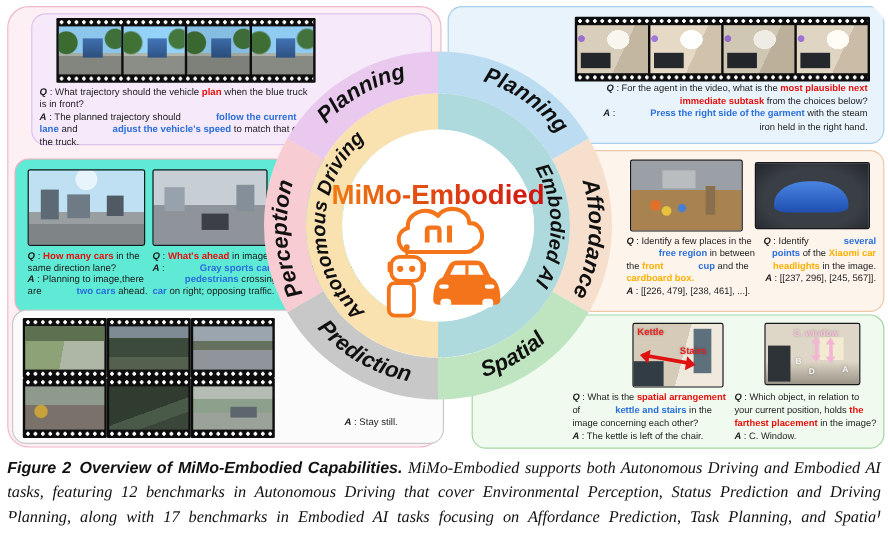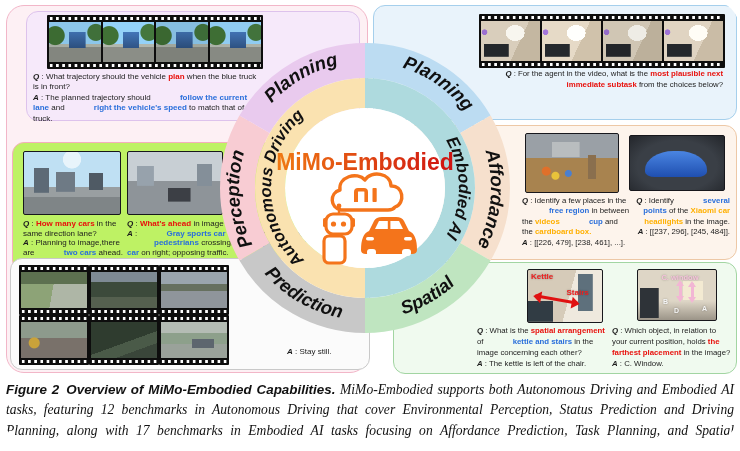--- a/index.html
+++ b/index.html
@@ -7,21 +7,21 @@
          font-family:"Liberation Sans",sans-serif;border-radius:30px;}
 
   
   .half{position:absolute;border-radius:18px;}
   .half-left{left:6px;top:5px;width:360px;height:366px;background:#fdf0f4;border:1.5px solid #f2b6c8;}
   .half-right{left:372px;top:4px;width:363px;height:368px;background:#fff;border:none;}
 
   
   .panel{position:absolute;border-radius:12px;z-index:2;}
   #p1{left:26px;top:11px;width:332px;height:108px;background:#f6e9fa;border:1.5px solid #ddc2ec;}
-  #p2{left:12px;top:142px;width:332px;height:128px;background:#bef264;border:1.5px solid #f5aebc;}
+  #p2{left:12px;top:132px;width:332px;height:128px;background:#5eead4;border:1.5px solid #f5aebc;}
   #p3{left:10px;top:258px;width:358px;height:110px;background:#fbfbfb;border:1.5px solid #c9c9c9;}
   #p4{left:373px;top:5px;width:362px;height:113px;background:#e9f3fb;border:1.5px solid #a5cfec;}
   #p5{left:393px;top:125px;width:342px;height:133px;background:#fdf4ec;border:1.5px solid #edc8a6;}
   #p6{left:393px;top:262px;width:342px;height:110px;background:#f0faef;border:1.5px solid #a2d5a2;}
 
   
   .qa{position:absolute;color:#1c1c1c;font-size:8px;line-height:10.4px;}
   .qa .line{margin:0;}
   .seg-qa{font-weight:700;font-style:italic;}
   .seg-r{color:#e8100c;font-weight:700;}
@@ -139,21 +139,21 @@
       <div class="frames">
         <div class="fr sc-truck"></div>
         <div class="fr sc-truck"></div>
         <div class="fr sc-truck"></div>
         <div class="fr sc-truck"></div>
       </div>
       <div class="perf"></div>
     </div>
     <div class="qa" style="left:6px;top:60px;width:228px;">
       <div class="line"><span class="seg-qa">Q</span><span> : What trajectory should the vehicle </span><span class="seg-r">plan</span><span> when the blue truck is in front?</span></div>
-      <div class="line"><span class="seg-qa">A</span><span> : The planned trajectory should </span><span class="seg-b">follow the current lane</span><span> and </span><span class="seg-b">right the vehicle's speed</span><span> to match that of the truck.</span></div>
+      <div class="line"><span class="seg-qa">A</span><span> : The planned trajectory should </span><span class="seg-b">follow the current lane</span><span> and </span><span class="seg-b">adjust the vehicle's speed</span><span> to match that of the truck.</span></div>
     </div>
   </div>
 
   <div class="panel" id="p2">
     <div class="photo sc-city" style="left:10px;top:8px;width:96px;height:62px;"></div>
     <div class="photo sc-street" style="left:114px;top:8px;width:94px;height:62px;"></div>
     <div class="qa" style="left:10px;top:76px;width:100px;line-height:9.6px;">
       <div class="line"><span class="seg-qa">Q</span><span> : </span><span class="seg-r">How many cars</span><span> in the same direction lane?</span></div>
       <div class="line"><span class="seg-qa">A</span><span> : Planning to image,there are </span><span class="seg-b">two cars</span><span> ahead.</span></div>
     </div>
@@ -217,33 +217,34 @@
       <div class="frames">
         <div class="fr sc-iron"></div>
         <div class="fr sc-iron"></div>
         <div class="fr sc-iron"></div>
         <div class="fr sc-iron"></div>
       </div>
       <div class="perf"></div>
     </div>
     <div class="qa" style="left:125px;top:63px;width:224px;line-height:10.6px;font-size:7.8px;text-align:right;">
       <div class="line"><span class="seg-qa">Q</span><span> : For the agent in the video, what is the </span><span class="seg-r">most plausible next immediate subtask</span><span> from the choices below?</span></div>
+      <div class="line"><span class="seg-qa">A</span><span> : </span><span class="seg-b">Press the right side of the garment</span><span> with the steam iron held in the right hand.</span></div>
     </div>
   </div>
 
   <div class="panel" id="p5">
     <div class="photo sc-kitchen" style="left:131px;top:7px;width:92px;height:58px;"></div>
     <div class="photo sc-carblue" style="left:235px;top:9px;width:94px;height:54px;"></div>
     <div class="qa" style="left:128px;top:70px;width:108px;line-height:10.4px;font-size:7.8px;">
-      <div class="line"><span class="seg-qa">Q</span><span> : Identify a few places in the </span><span class="seg-b">free region</span><span> in between the </span><span class="seg-o">videos</span><span> </span><span class="seg-b">cup</span><span> and the </span><span class="seg-o">cardboard box.</span></div>
+      <div class="line"><span class="seg-qa">Q</span><span> : Identify a few places in the </span><span class="seg-b">free region</span><span> in between the </span><span class="seg-o">front</span><span> </span><span class="seg-b">cup</span><span> and the </span><span class="seg-o">cardboard box.</span></div>
       <div class="line"><span class="seg-qa">A</span><span> : [[226, 479], [238, 461], ...].</span></div>
     </div>
     <div class="qa" style="left:240px;top:70px;width:96px;line-height:10.4px;font-size:7.8px;text-align:right;">
       <div class="line"><span class="seg-qa">Q</span><span> : Identify </span><span class="seg-b">several points</span><span> of the </span><span class="seg-o">Xiaomi car headlights</span><span> in the image.</span></div>
-      <div class="line"><span class="seg-qa">A</span><span> : [[237, 296], [245, 484]].</span></div>
+      <div class="line"><span class="seg-qa">A</span><span> : [[237, 296], [245, 567]].</span></div>
     </div>
   </div>
 
   <div class="panel" id="p6">
     <div class="photo sc-room1" style="left:133px;top:6px;width:74px;height:52px;">
       <span class="ann ann-kettle">Kettle</span>
       <span class="ann ann-stairs">Stairs</span>
       <span class="dbl-arrow"></span>
     </div>
     <div class="photo sc-room2" style="left:243px;top:6px;width:78px;height:50px;">

